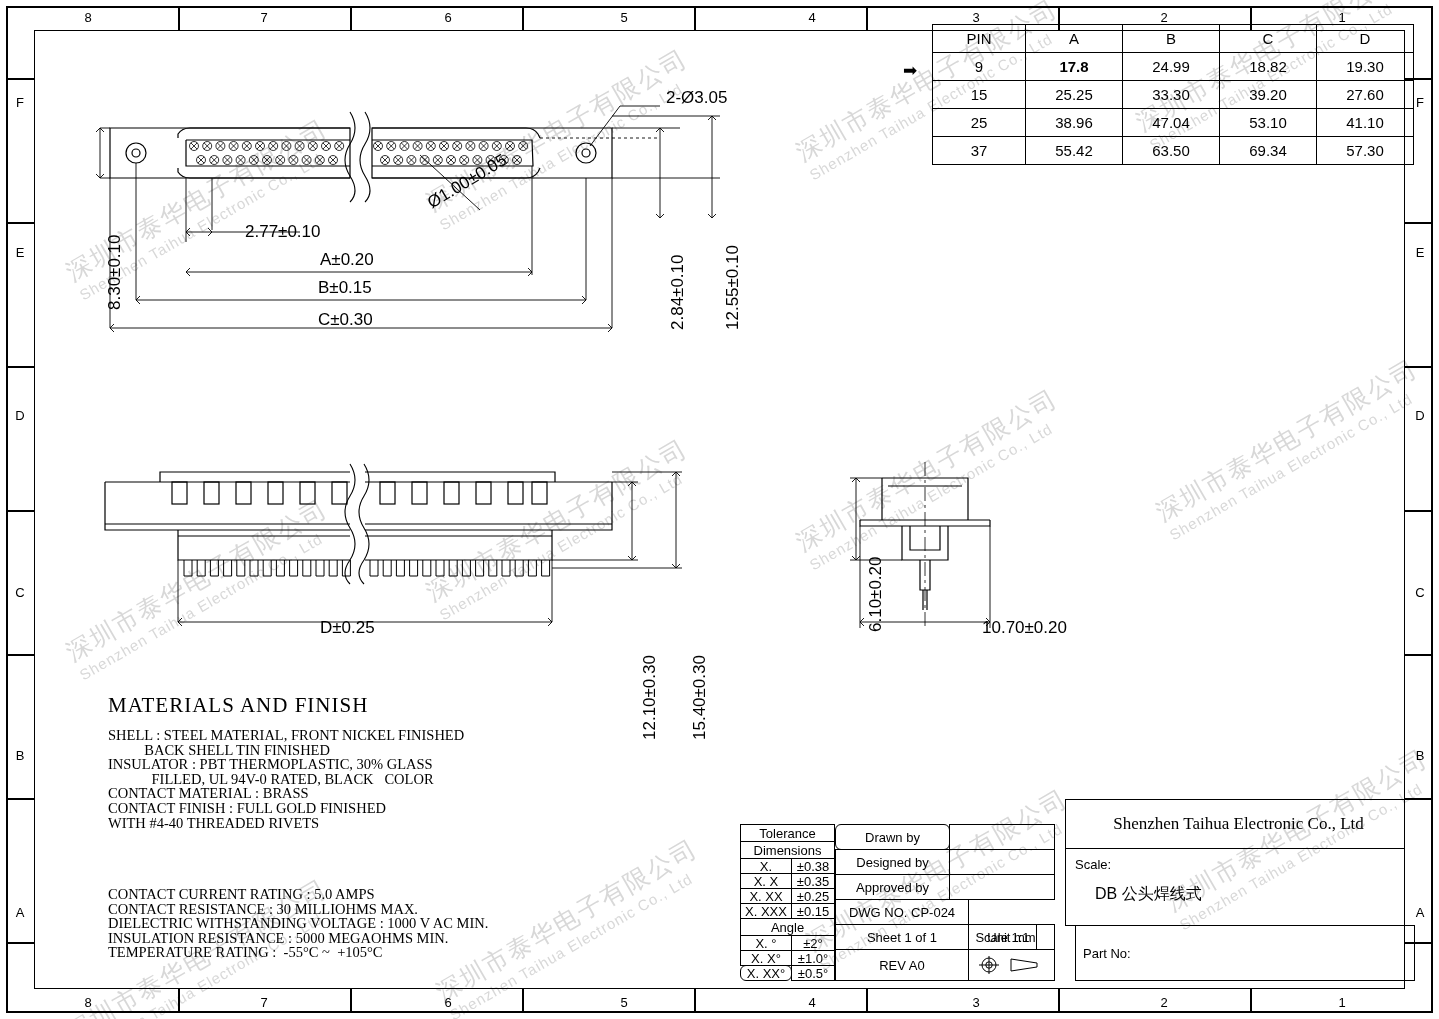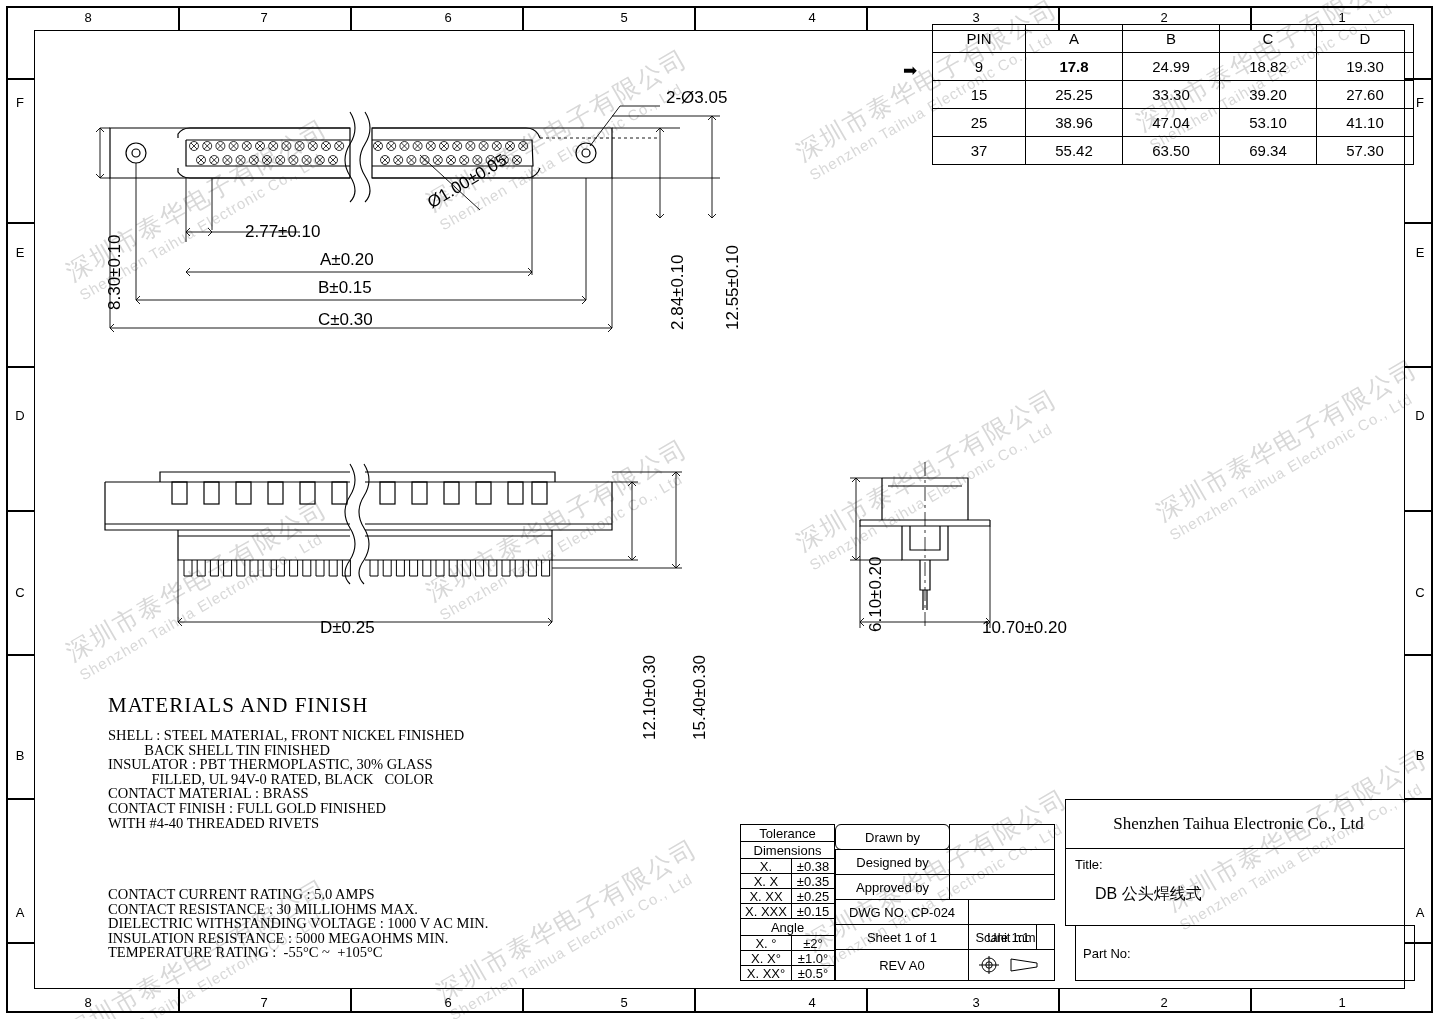--- a/index.html
+++ b/index.html
@@ -694,21 +694,21 @@
     <div class="cell" style="left:56px;  top:49px; width:44px;  height:16px;">±0.35</div>
     <div class="cell" style="left:5px;   top:64px; width:52px;  height:16px;">X. XX</div>
     <div class="cell" style="left:56px;  top:64px; width:44px;  height:16px;">±0.25</div>
     <div class="cell" style="left:5px;   top:79px; width:52px;  height:16px;">X. XXX</div>
     <div class="cell" style="left:56px;  top:79px; width:44px;  height:16px;">±0.15</div>
     <div class="cell" style="left:5px;   top:94px; width:95px;  height:18px;">Angle</div>
     <div class="cell" style="left:5px;   top:111px;width:52px;  height:16px;">X. °</div>
     <div class="cell" style="left:56px;  top:111px;width:44px;  height:16px;">±2°</div>
     <div class="cell" style="left:5px;   top:126px;width:52px;  height:16px;">X. X°</div>
     <div class="cell" style="left:56px;  top:126px;width:44px;  height:16px;">±1.0°</div>
-    <div class="cell" style="left:5px;   top:141px;width:52px;  height:16px;">X. XX°</div>
+    <div class="cell" style="left:5px;   top:141px;width:52px;  height:16px;border-radius:6px;">X. XX°</div>
     <div class="cell" style="left:56px;  top:141px;width:44px;  height:16px;">±0.5°</div>
 
     <div class="cell" style="left:100px; top:0px;  width:115px; height:26px;border-radius:6px;">Drawn  by</div>
     <div class="cell" style="left:214px; top:0px;  width:106px; height:26px;"></div>
     <div class="cell" style="left:100px; top:25px; width:115px; height:26px;">Designed by</div>
     <div class="cell" style="left:214px; top:25px; width:106px; height:26px;"></div>
     <div class="cell" style="left:100px; top:50px; width:115px; height:26px;">Approved by</div>
     <div class="cell" style="left:214px; top:50px; width:106px; height:26px;"></div>
     <div class="cell" style="left:100px; top:75px; width:134px; height:26px;">DWG NO. CP-024</div>
     <div class="cell" style="left:233px; top:75px; width:69px;  height:26px;margin-top:25px;">Scale 1:1</div>
@@ -721,18 +721,18 @@
           <circle cx="12" cy="10" r="7"></circle>
           <circle cx="12" cy="10" r="3.2"></circle>
           <path d="M 2,10 L 22,10 M 12,1 L 12,19"></path>
           <path d="M 34,4 L 60,8 L 60,12 L 34,16 Z"></path>
         </g>
       </svg>
     </div>
 
     <div class="cell left tb-serif" style="left:330px; top:-25px; width:340px; height:50px; font-size:17px; justify-content:center;">Shenzhen Taihua Electronic Co., Ltd</div>
     <div class="cell" style="left:330px; top:24px; width:340px; height:78px; border:1px solid #000;"></div>
-    <div style="position:absolute; left:340px; top:33px; font-size:13px;">Title:</div>
+    <div style="position:absolute; left:340px; top:33px; font-size:13px;">Scale:</div>
     <div style="position:absolute; left:360px; top:60px; font-size:16px;">DB  公头焊线式</div>
     <div class="cell left" style="left:340px; top:101px; width:340px; height:56px;">Part No:</div>
   </div>
 
 </div>
 
 </body></html>

